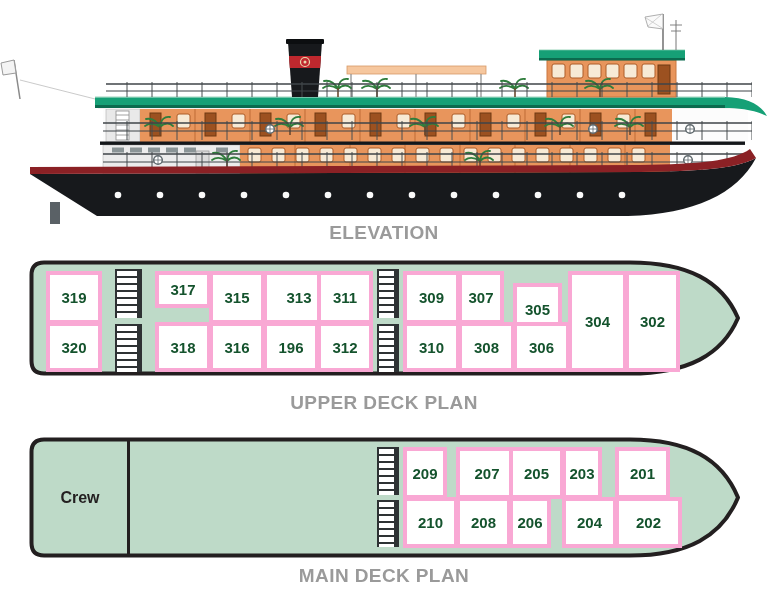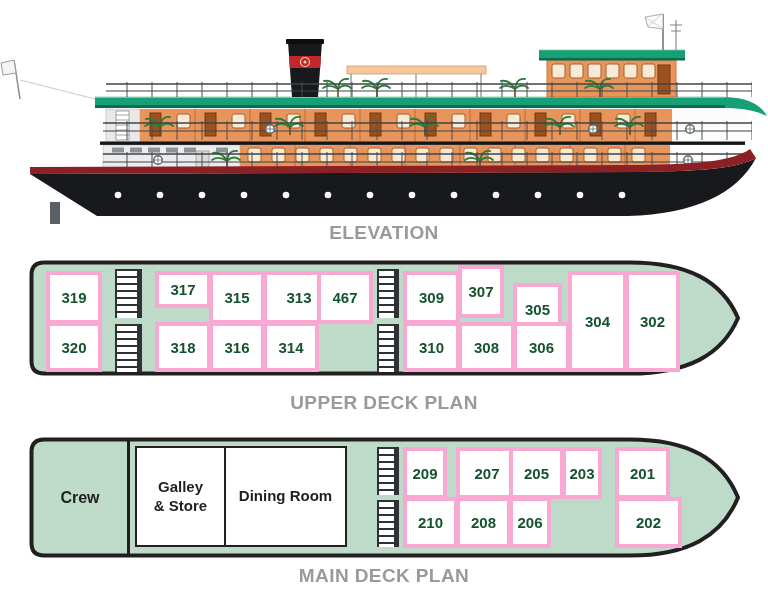--- a/index.html
+++ b/index.html
@@ -215,61 +215,58 @@
     </svg>
     <div class="cabin" style="left:46px;top:13px;width:56px;height:53px">319</div>
     <div class="cabin" style="left:46px;top:64px;width:56px;height:50px">320</div>
 
     <div class="stairs" style="left:115px;top:11px;width:27px;height:49px"></div>
     <div class="stairs" style="left:115px;top:66px;width:27px;height:48px"></div>
 
     <div class="cabin" style="left:155px;top:13px;width:56px;height:37px">317</div>
     <div class="cabin" style="left:209px;top:13px;width:56px;height:53px">315</div>
     <div class="cabin" style="left:263px;top:13px;width:72px;height:53px">313</div>
-    <div class="cabin" style="left:317px;top:13px;width:56px;height:53px">467</div>
+    <div class="cabin" style="left:317px;top:13px;width:56px;height:53px">311</div>
     <div class="cabin" style="left:155px;top:64px;width:56px;height:50px">318</div>
     <div class="cabin" style="left:209px;top:64px;width:56px;height:50px">316</div>
-    <div class="cabin" style="left:263px;top:64px;width:56px;height:50px">314</div>
+    <div class="cabin" style="left:263px;top:64px;width:56px;height:50px">196</div>
+    <div class="cabin" style="left:317px;top:64px;width:56px;height:50px">312</div>
 
     <div class="stairs" style="left:377px;top:11px;width:22px;height:49px"></div>
     <div class="stairs" style="left:377px;top:66px;width:22px;height:48px"></div>
 
     <div class="cabin" style="left:403px;top:13px;width:57px;height:53px">309</div>
-    <div class="cabin" style="left:458px;top:7px;width:46px;height:53px">307</div>
+    <div class="cabin" style="left:458px;top:13px;width:46px;height:53px">307</div>
     <div class="cabin" style="left:513px;top:25px;width:49px;height:53px">305</div>
     <div class="cabin" style="left:403px;top:64px;width:57px;height:50px">310</div>
     <div class="cabin" style="left:458px;top:64px;width:57px;height:50px">308</div>
     <div class="cabin" style="left:513px;top:64px;width:57px;height:50px">306</div>
 
     <div class="cabin" style="left:568px;top:13px;width:59px;height:101px">304</div>
     <div class="cabin" style="left:625px;top:13px;width:55px;height:101px">302</div>
   </div>
   <div class="section-label" style="top:392px">UPPER DECK PLAN</div>
 
   <div class="deck" style="top:435px;height:125px">
     <svg class="outline" width="768" height="125" viewBox="0 0 768 125">
       <path d="M44,4.5 H630 C688,4.5 722,24 738,62.5 C722,101 688,120.5 630,120.5 H44 Q31.5,120.5 31.5,108 V17 Q31.5,4.5 44,4.5 Z" fill="#bedac8" stroke="#231f20" stroke-width="4" stroke-linejoin="round"></path>
     </svg>
     <div class="crew" style="left:33px;top:7px;width:94px;height:111px">Crew</div>
     <div class="vline" style="left:127px;top:6px;width:3px;height:113px"></div>
 
-    <div class="room-box" style="left:135px;top:11px;width:212px;height:101px">
-      <div class="room galley">Galley
-&amp; Store</div>
-      <div class="room dining">Dining Room</div>
-    </div>
 
     <div class="stairs" style="left:377px;top:12px;width:22px;height:48px"></div>
     <div class="stairs" style="left:377px;top:65px;width:22px;height:47px"></div>
 
     <div class="cabin" style="left:403px;top:12px;width:44px;height:52px">209</div>
     <div class="cabin" style="left:456px;top:12px;width:62px;height:52px">207</div>
     <div class="cabin" style="left:509px;top:12px;width:55px;height:52px">205</div>
     <div class="cabin" style="left:562px;top:12px;width:40px;height:52px">203</div>
     <div class="cabin" style="left:615px;top:12px;width:55px;height:52px">201</div>
     <div class="cabin" style="left:403px;top:62px;width:55px;height:51px">210</div>
     <div class="cabin" style="left:456px;top:62px;width:55px;height:51px">208</div>
     <div class="cabin" style="left:509px;top:62px;width:42px;height:51px">206</div>
+    <div class="cabin" style="left:562px;top:62px;width:55px;height:51px">204</div>
     <div class="cabin" style="left:615px;top:62px;width:67px;height:51px">202</div>
   </div>
   <div class="section-label" style="top:565px">MAIN DECK PLAN</div>
 
 </div>
 
 </body></html>

